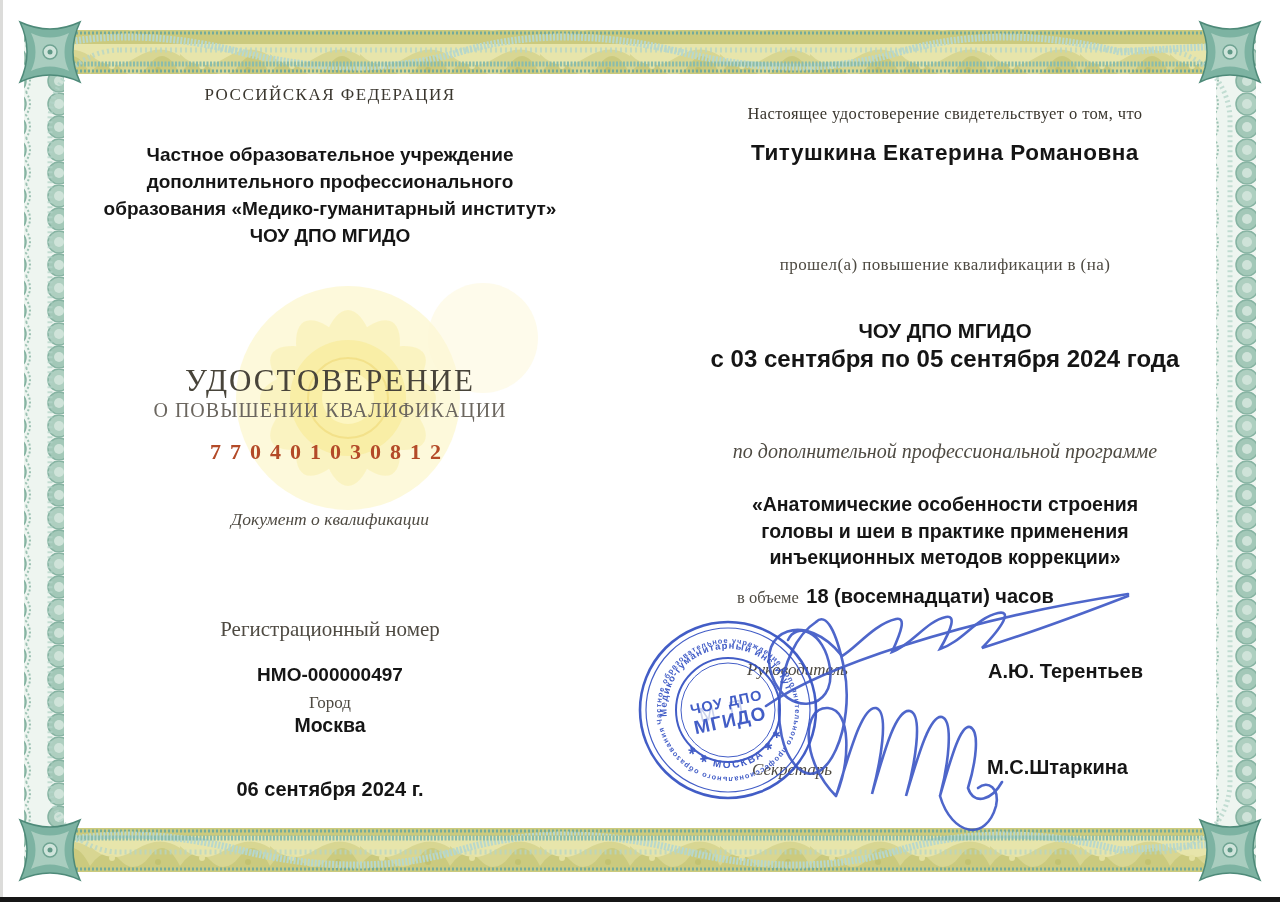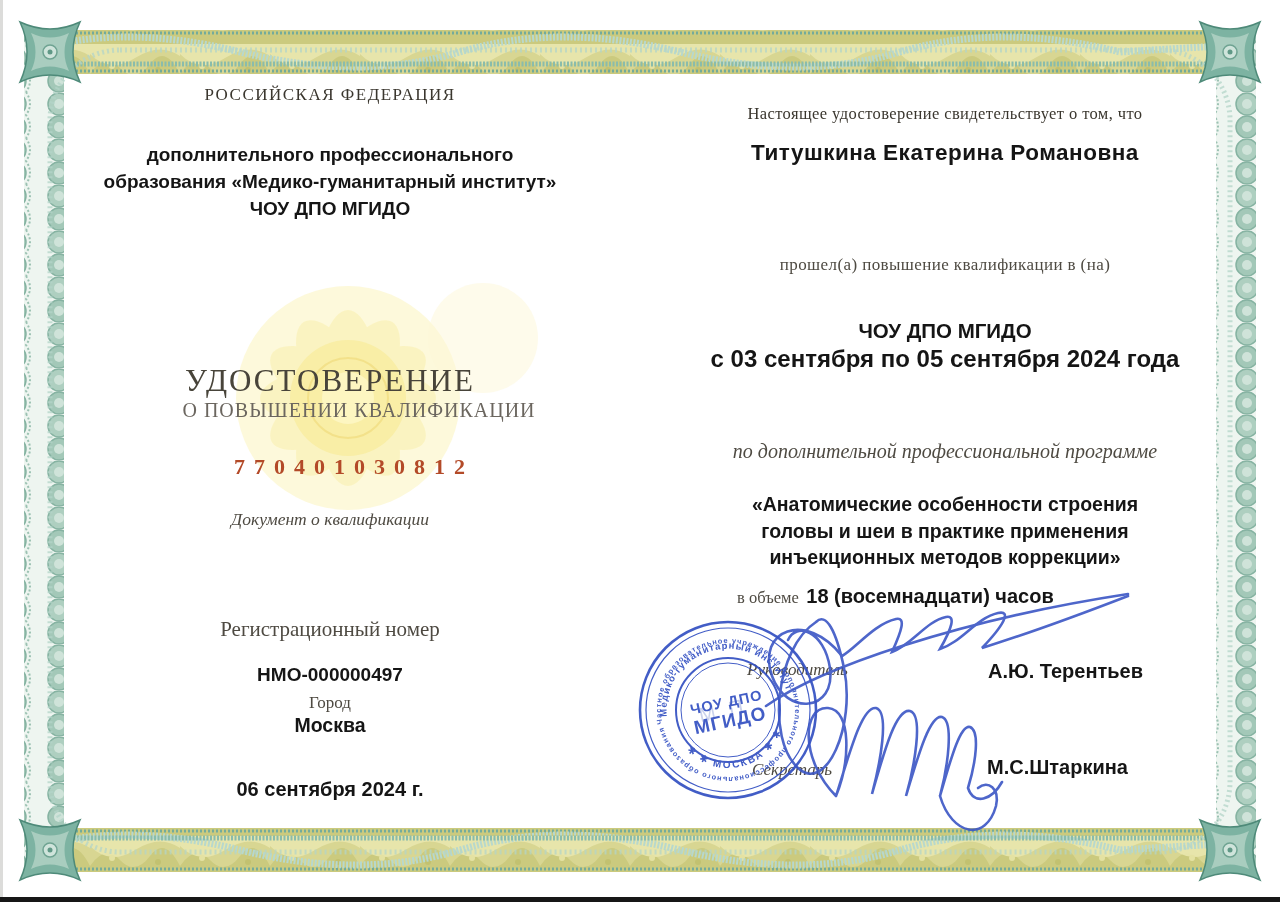--- a/index.html
+++ b/index.html
@@ -15,23 +15,23 @@
   .serif-dark{font-family:"Liberation Serif","DejaVu Serif",serif;color:#3a362e;}
   .sans-b{font-family:"Liberation Sans","DejaVu Sans",sans-serif;font-weight:700;color:#151515;}
   .italic{font-style:italic;}
 
   .col-left{left:65px;width:530px;}
   .col-right{left:695px;width:500px;}
 
   .country{top:85px;font-size:17px;letter-spacing:1.5px;}
   .institution{top:142px;font-size:19px;line-height:1.42;}
   .doc-title{top:363px;font-size:31px;letter-spacing:2px;color:#48443a;}
-  .doc-subtitle{top:399px;font-size:20px;letter-spacing:1px;color:#6b665f;padding-left:29px;}
-  .doc-number{top:454px;font-size:22px;font-weight:700;letter-spacing:9px;color:#b34a28;
-              font-family:"Liberation Serif","DejaVu Serif",serif;padding-left:24px;}
+  .doc-subtitle{top:399px;font-size:20px;letter-spacing:1px;color:#6b665f;}
+  .doc-number{top:439px;font-size:22px;font-weight:700;letter-spacing:9px;color:#b34a28;
+              font-family:"Liberation Serif","DejaVu Serif",serif;}
   .doc-kind{top:509px;font-size:17.5px;}
   .reg-label{top:617px;font-size:21px;}
   .reg-value{top:664px;font-size:19px;}
   .city-label{top:693px;font-size:17px;}
   .city-value{top:714px;font-size:19.5px;}
   .date-label{top:758px;font-size:17px;}
   .date-value{top:778px;font-size:20px;}
 
   .intro{top:104px;font-size:16.5px;letter-spacing:.4px;}
   .holder{top:140px;font-size:22.5px;letter-spacing:.5px;}
@@ -131,20 +131,21 @@
       <circle r="58" fill="#f7e98f" opacity=".55"></circle>
       <circle r="40" fill="none" stroke="#eed978" stroke-width="2" opacity=".6"></circle>
       <circle r="26" fill="#fdf6c4" opacity=".9"></circle>
       <circle cx="135" cy="-60" r="55" fill="#fdf8d8" opacity=".5"></circle>
     </g>
   </svg>
 
   <div class="abs center col-left country serif-dark">РОССИЙСКАЯ ФЕДЕРАЦИЯ</div>
 
   <div class="abs center col-left institution sans-b">
+    <div>Частное образовательное учреждение</div>
     <div>дополнительного профессионального</div>
     <div>образования «Медико-гуманитарный институт»</div>
     <div>ЧОУ ДПО МГИДО</div>
   </div>
 
   <div class="abs center col-left doc-title serif">УДОСТОВЕРЕНИЕ</div>
   <div class="abs center col-left doc-subtitle serif">О ПОВЫШЕНИИ КВАЛИФИКАЦИИ</div>
   <div class="abs center col-left doc-number">770401030812</div>
   <div class="abs center col-left doc-kind serif italic">Документ о квалификации</div>
 

